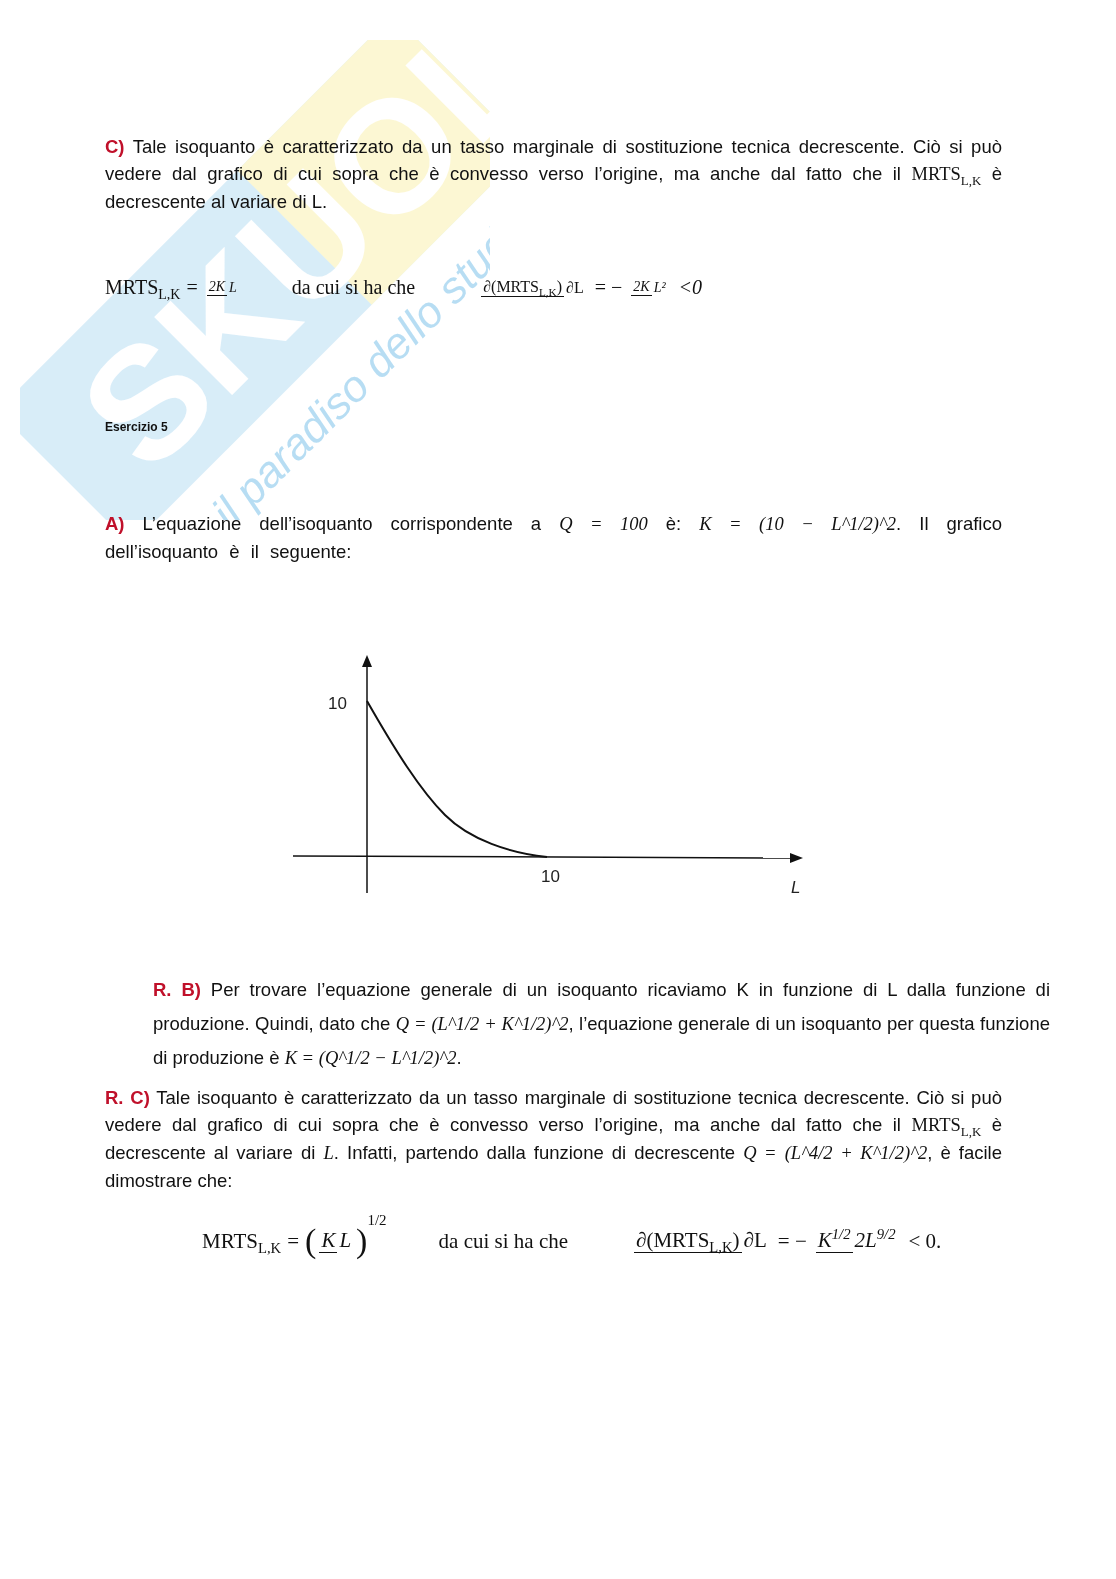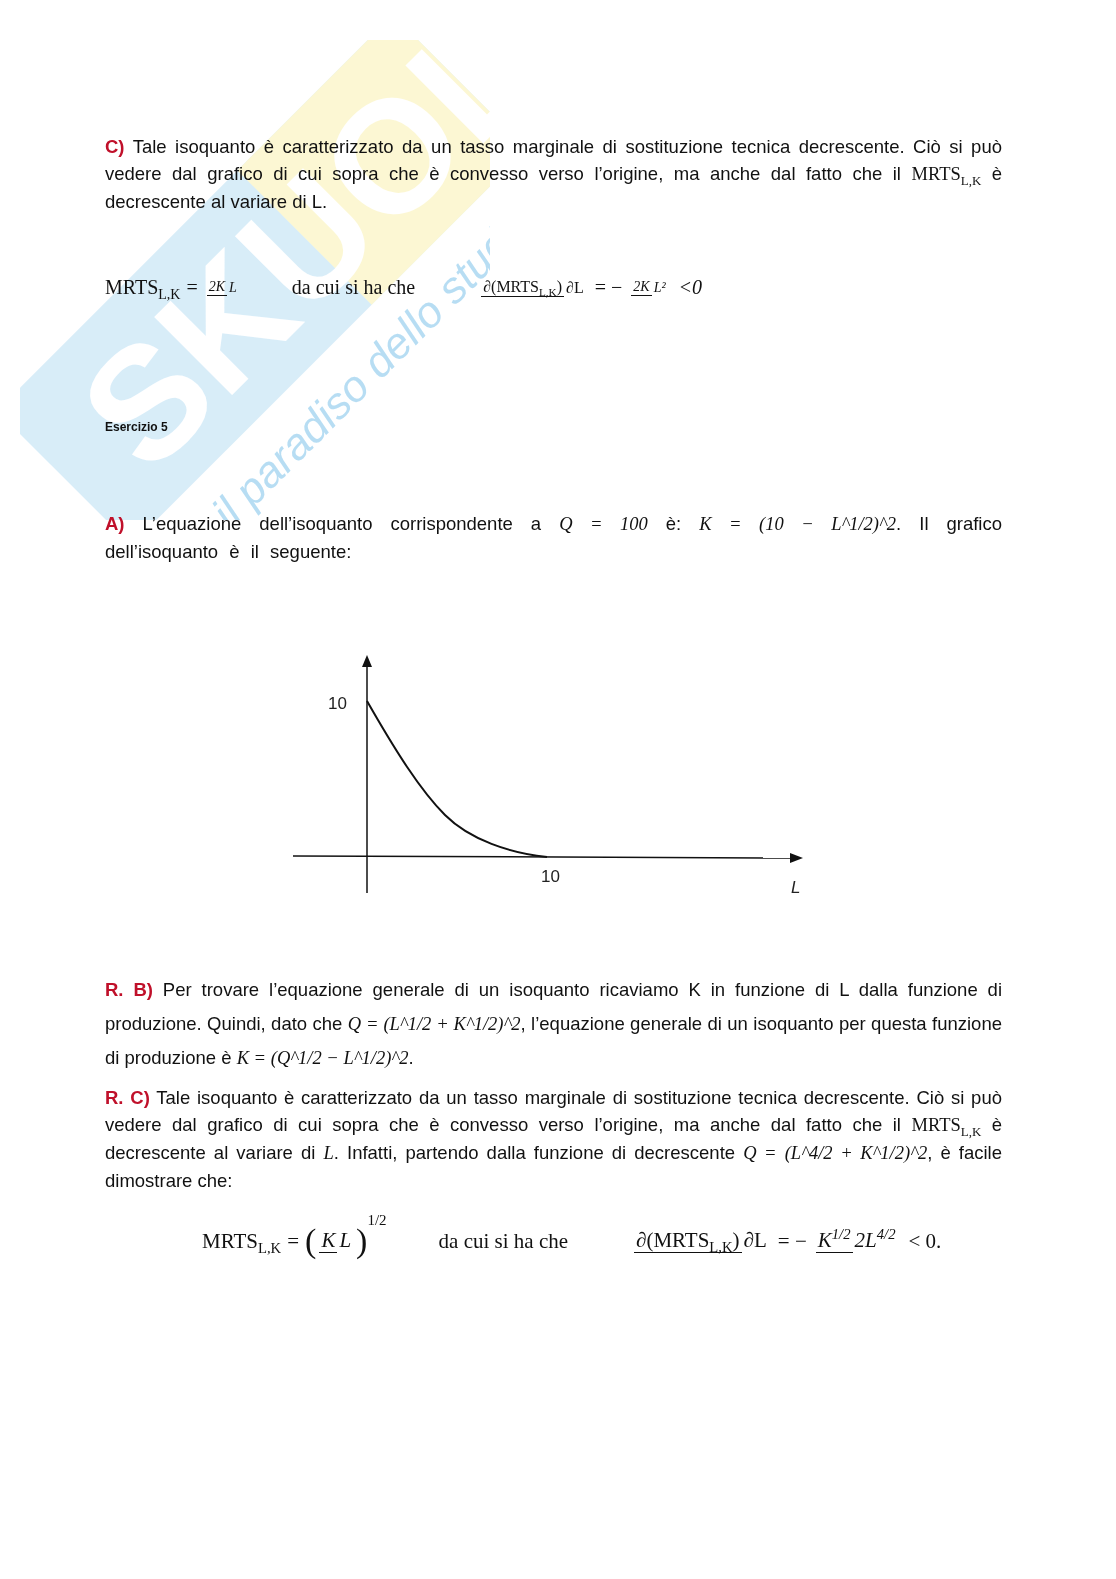--- a/index.html
+++ b/index.html
@@ -78,21 +78,21 @@
       <polygon points="82,10 77,22 87,22" fill="#111"></polygon>
       <line x1="8" y1="211" x2="508" y2="213" stroke="#111" stroke-width="1.5"></line>
       <polygon points="518,213 505,208 505,218" fill="#111"></polygon>
       <path d="M82,56 C110,105 135,145 160,170 C185,195 225,208 262,212" stroke="#111" stroke-width="2" fill="none"></path>
       <text x="43" y="64" font-size="17" fill="#222">10</text>
       <text x="256" y="237" font-size="17" fill="#222">10</text>
       <text x="506" y="248" font-size="17" font-style="italic" fill="#222" font-family="Liberation Serif, serif">L</text>
     </svg>
   </div>
 
-  <div class="para" style="top:973px; line-height:34px;">
+  <div class="para" style="top:973px; line-height:34px;margin-left:48px;">
     <span class="red">R. B)</span>
     <span>Per trovare l’equazione generale di un isoquanto ricaviamo K in funzione di L dalla funzione di produzione. Quindi, dato che</span>
     <span class="math">Q = (L^1/2 + K^1/2)^2</span><span>, l’equazione generale di un isoquanto per questa funzione di produzione è</span>
     <span class="math">K = (Q^1/2 − L^1/2)^2</span><span>.</span>
   </div>
 
   <div class="para" style="top:1084px;">
     <span class="red">R. C)</span>
     <span>Tale isoquanto è caratterizzato da un tasso marginale di sostituzione tecnica decrescente. Ciò si può vedere dal grafico di cui sopra che è convesso verso l’origine, ma anche dal fatto che il</span>
     <span class="mathr"><span>MRTS</span><sub>L,K</sub></span>
@@ -113,18 +113,18 @@
     <span style="font-size:34px; font-weight:lighter;">)</span>
     <sup style="font-size:15px; align-self:flex-start; margin-top:-2px;">1/2</sup>
     <span style="margin-left:52px;">da cui si ha che</span>
     <span class="frac" style="margin-left:66px;">
       <span class="num"><span>∂(MRTS</span><sub>L,K</sub>)</span>
       <span class="den">∂L</span>
     </span>
     <span style="margin:0 6px;">= −</span>
     <span class="frac math">
       <span class="num"><span>K</span><sup>1/2</sup></span>
-      <span class="den"><span>2L</span><sup>4/2</sup></span>
+      <span class="den"><span>2L</span><sup>9/2</sup></span>
     </span>
     <span style="margin-left:8px;">&lt; 0.</span>
   </div>
 
 </div>
 
 </body></html>

